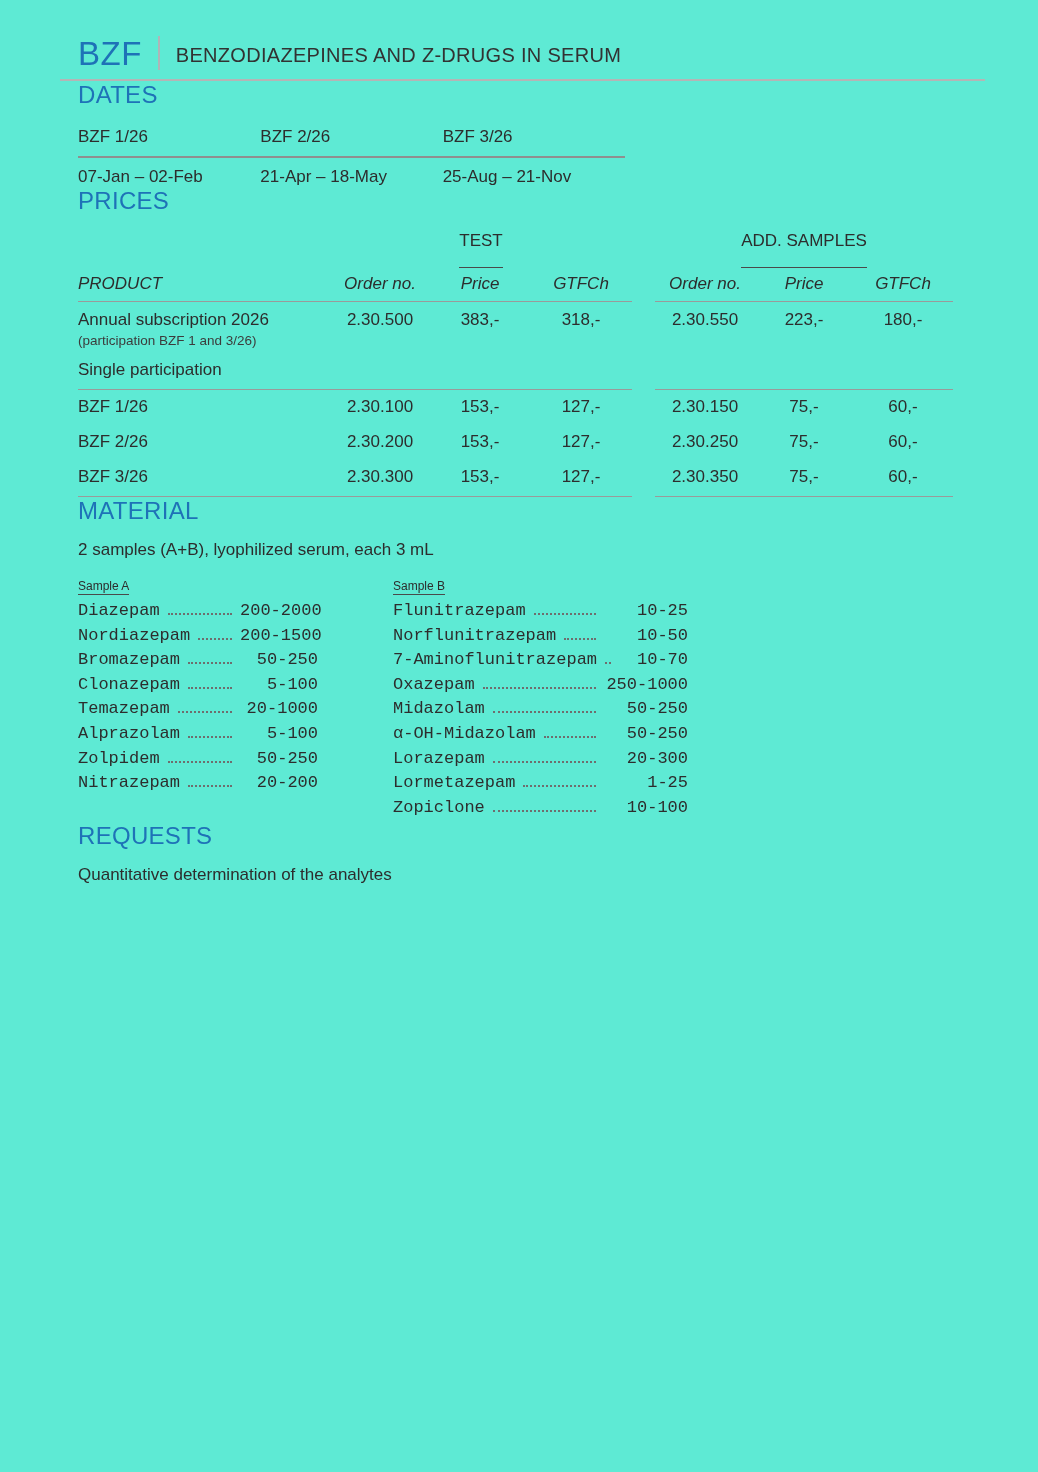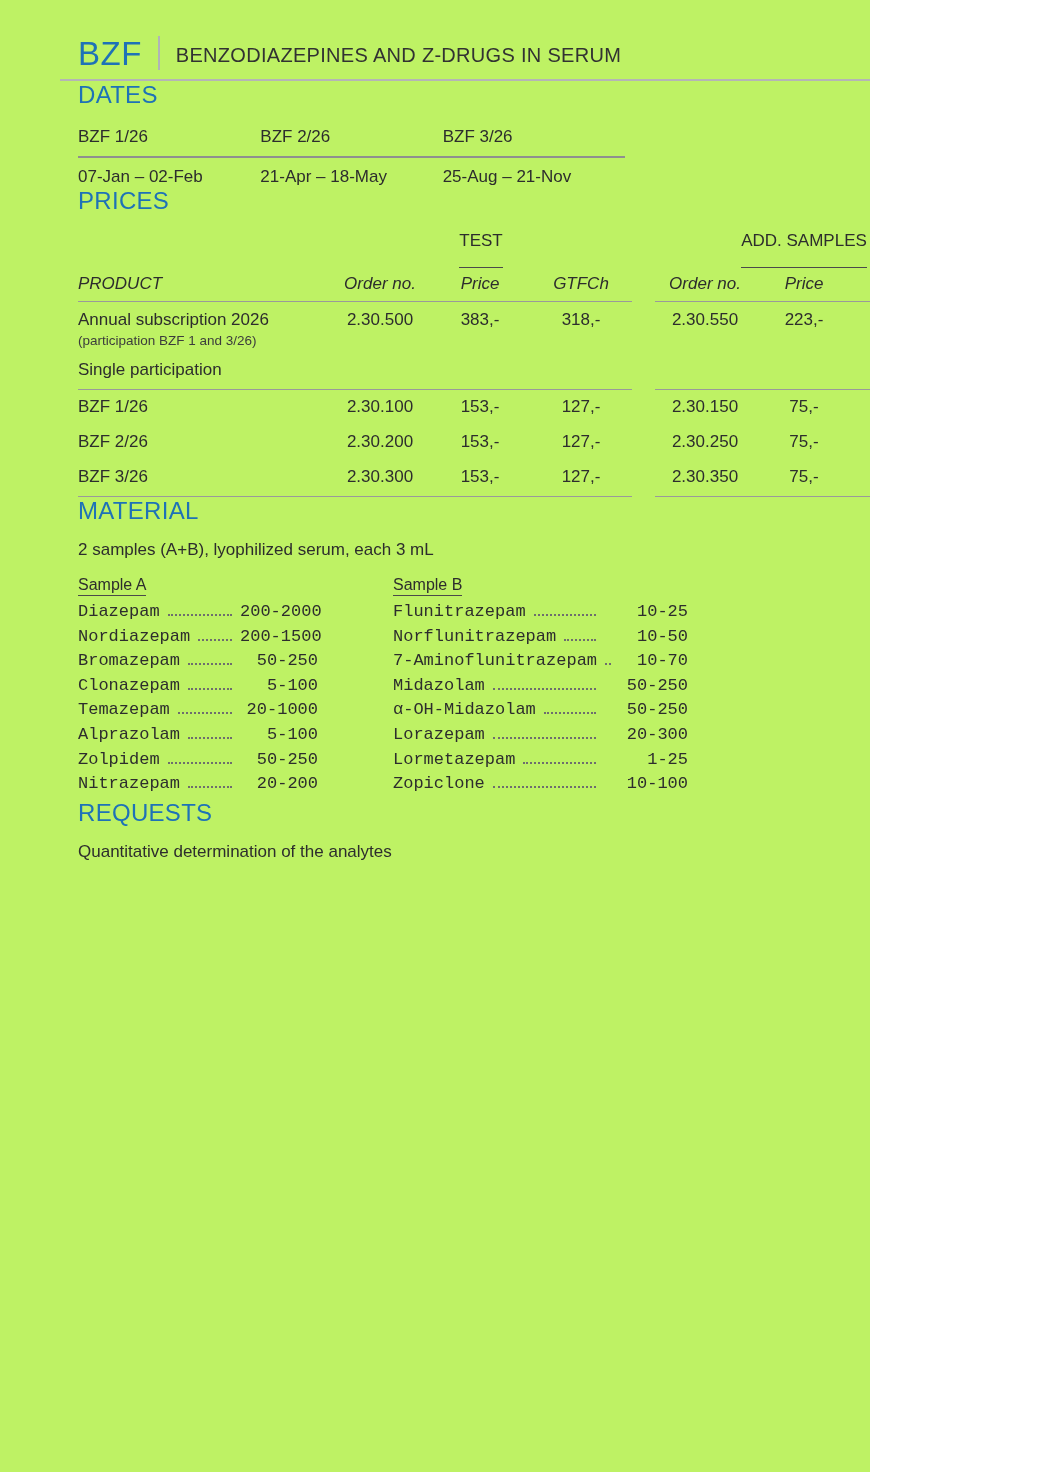--- a/index.html
+++ b/index.html
@@ -1,17 +1,17 @@
 <!DOCTYPE html>
 <html><head>
 <meta charset="utf-8">
 <style>
   html,body { margin:0; padding:0; background:#ffffff; }
   .page {
-    width:870px; height:1472px; background:#bef264; position:relative;
+    width:1038px; height:1472px; background:#5eead4; position:relative;
     font-family:"Liberation Sans", sans-serif; color:#2d2d2d; overflow:hidden;
   }
   .content { padding:0 58px 0 78px; }
 
   
   .doc-header { display:flex; align-items:center; padding-top:36px; }
   .code { font-size:33px; color:#1E72B7; line-height:1; letter-spacing:0.5px; }
   .vdiv { width:2px; height:34px; background:#b0b4b8; margin:0 16px; }
   .doc-title { font-size:20px; color:#323232; letter-spacing:0.3px; padding-top:4px; }
   .header-rule { border:none; border-top:2px solid #b5b5b5; margin:9px 0 0 -18px; width:925px; }
@@ -46,21 +46,21 @@
   .data-pad { padding:7px 0 8px 0; }
   .bottom-pad { padding-bottom:9px; }
 
   
   .body-text { font-size:17px; margin-top:15px; }
 
   
   .analyte-cols { display:flex; margin-top:16px; }
   .col-a { width:240px; }
   .col-b { width:295px; margin-left:75px; }
-  .sample-label { font-size:16px; display:inline-block; border-bottom:1px solid #4a4a4a;
+  .sample-label { font-size:12px; display:inline-block; border-bottom:1px solid #4a4a4a;
                   padding-bottom:1px; margin-bottom:6px; }
   .analyte-row { display:flex; align-items:baseline; font-size:17px; height:24.6px;font-family:Liberation Mono, monospace; }
   .analyte-name { white-space:nowrap; }
   .dots { flex:1; border-bottom:2px dotted #6e6e6e; margin:0 8px 4px 8px; min-width:6px; }
   .analyte-val { text-align:right; white-space:nowrap; }
   .col-a .analyte-val { width:78px; }
   .col-b .analyte-val { width:84px; }
   .conc-note { font-size:15px; margin-top:28px; color:#2d2d2d; }
 </style>
 </head>
@@ -216,20 +216,25 @@
           <span class="analyte-name">Norflunitrazepam</span>
           <span class="dots"></span>
           <span class="analyte-val">10-50</span>
         </div>
         <div class="analyte-row">
           <span class="analyte-name">7-Aminoflunitrazepam</span>
           <span class="dots"></span>
           <span class="analyte-val">10-70</span>
         </div>
         <div class="analyte-row">
+          <span class="analyte-name">Oxazepam</span>
+          <span class="dots"></span>
+          <span class="analyte-val">250-1000</span>
+        </div>
+        <div class="analyte-row">
           <span class="analyte-name">Midazolam</span>
           <span class="dots"></span>
           <span class="analyte-val">50-250</span>
         </div>
         <div class="analyte-row">
           <span class="analyte-name">α-OH-Midazolam</span>
           <span class="dots"></span>
           <span class="analyte-val">50-250</span>
         </div>
         <div class="analyte-row">

